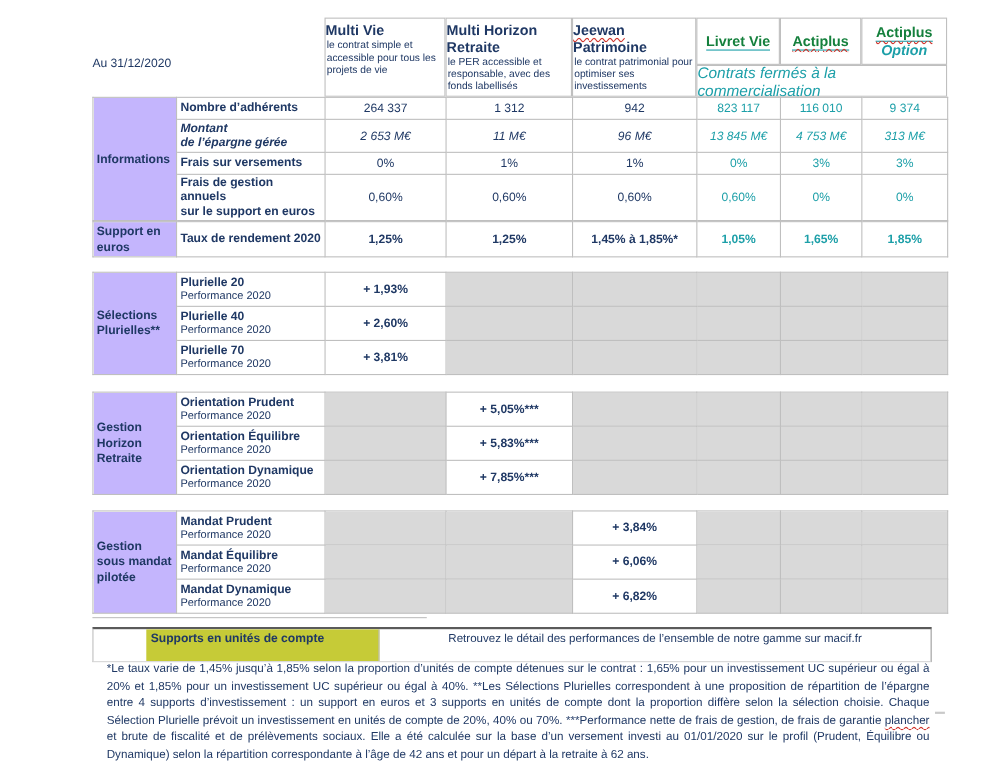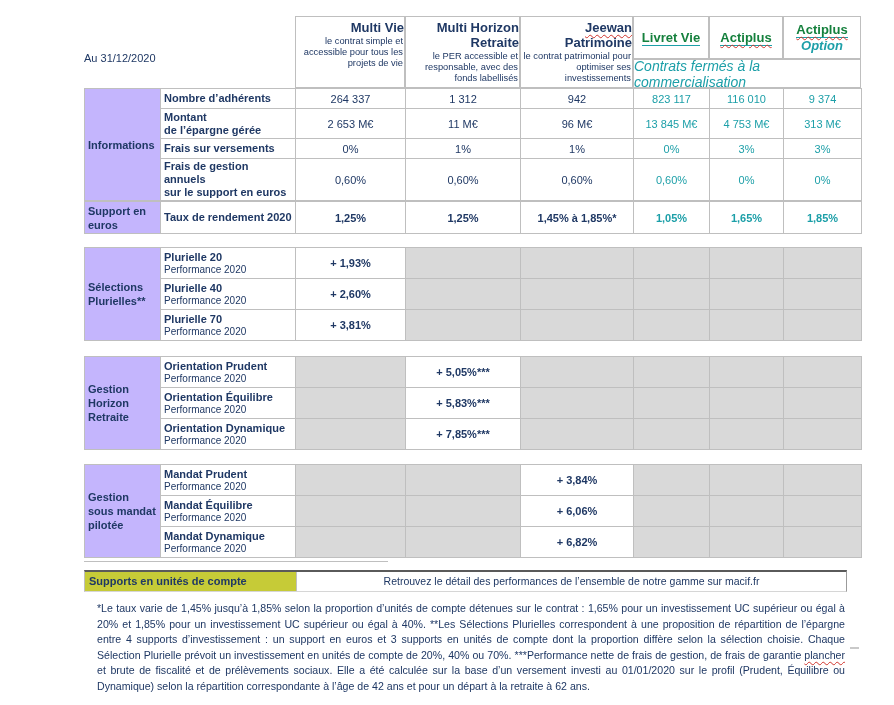--- a/index.html
+++ b/index.html
@@ -13,21 +13,21 @@
 
   
   .date {
     left:84px; top:52px; font-size:11px; color:#1F3864;
     text-underline-offset:2px; font-weight:normal;
   }
 
   
   .hbox {
     position:absolute; top:16px; height:72px; border:1px solid #BFBFBF;
-    background:#fff; text-align:right; padding-top:3px;
+    background:#fff; text-align:left; padding-top:3px;
   }
   .ht { font-size:13px; font-weight:bold; color:#1F3864; line-height:15px; }
   .hs { font-size:9.3px; color:#1F3864; line-height:11px; margin-top:1px; padding:0 1px; }
   .tbox {
     position:absolute; top:16px; height:43px; border:1px solid #BFBFBF;
     display:flex; flex-direction:column; align-items:center; justify-content:center;
   }
   .tname {
     font-size:13px; font-weight:bold; color:#15803d;
     border-bottom:1px solid #1C9FA8; line-height:15px;
@@ -59,24 +59,24 @@
   }
   td.lbl { color:#1F3864; font-size:11px; line-height:13px; font-weight:bold; padding-left:4px; }
   td.lbl .sub { font-weight:normal; font-size:10px; line-height:12px; color:#1F3864; }
   td.v { text-align:center; color:#1F3864; font-size:11px; font-weight:normal; }
   td.v.t { color:#1C9FA8; }
   td.v.b { font-weight:bold; }
   td.g { background:#D9D9D9; }
 
   
   .ucrow {
-    position:absolute; left:84px; top:570px; width:763px; height:22px;
+    position:absolute; left:84px; top:570px; width:763px; height:32px;
     display:flex; border-top:2px solid #5A5A5A;
     border-left:1px solid #BFBFBF; border-right:1px solid #9B9B9B;
-    border-bottom:1px solid #D6D6D6; overflow:hidden;
+    border-bottom:1px solid #D6D6D6; overflow:hidden;padding-left:48px;
   }
   .uccell-label {
     width:212px; background:#C6CB37; color:#1F3864; font-weight:bold;
     font-size:11px; padding:3px 0 0 4px; border-right:1px solid #BFBFBF;
   }
   .uccell-note {
     flex:1; color:#1F3864; font-size:10.5px; padding-top:3px; text-align:center;
   }
 
   .hline { position:absolute; background:#BFBFBF; }
@@ -136,21 +136,21 @@
     <tr style="height:20px;">
       <td class="cat" rowspan="4">Informations</td>
       <td class="lbl">Nombre d’adhérents</td>
       <td class="v">264 337</td>
       <td class="v">1 312</td>
       <td class="v">942</td>
       <td class="v t">823 117</td>
       <td class="v t">116 010</td>
       <td class="v t">9 374</td>
     </tr>
-    <tr style="height:30px;">
+    <tr style="height:30px;font-style:italic;">
       <td class="lbl">
         <div>Montant</div>
         <div>de l’épargne gérée</div>
       </td>
       <td class="v">2 653 M€</td>
       <td class="v">11 M€</td>
       <td class="v">96 M€</td>
       <td class="v t">13 845 M€</td>
       <td class="v t">4 753 M€</td>
       <td class="v t">313 M€</td>

